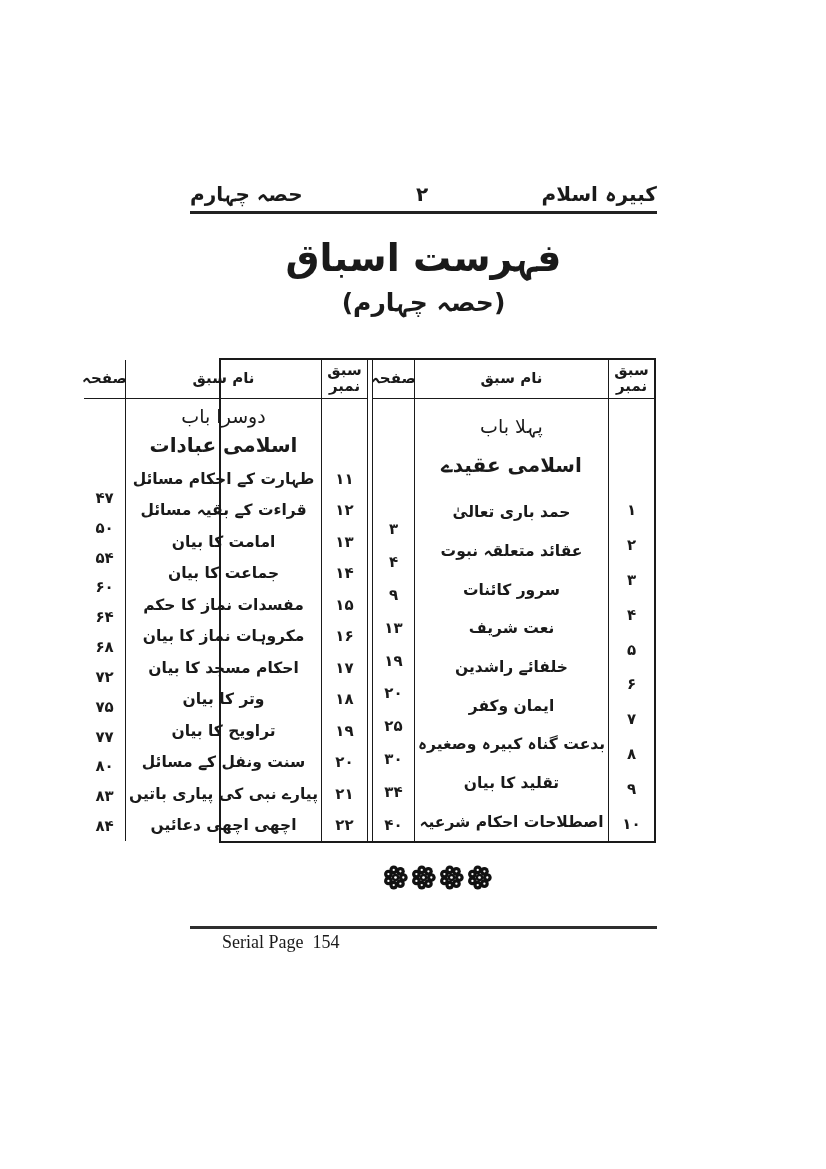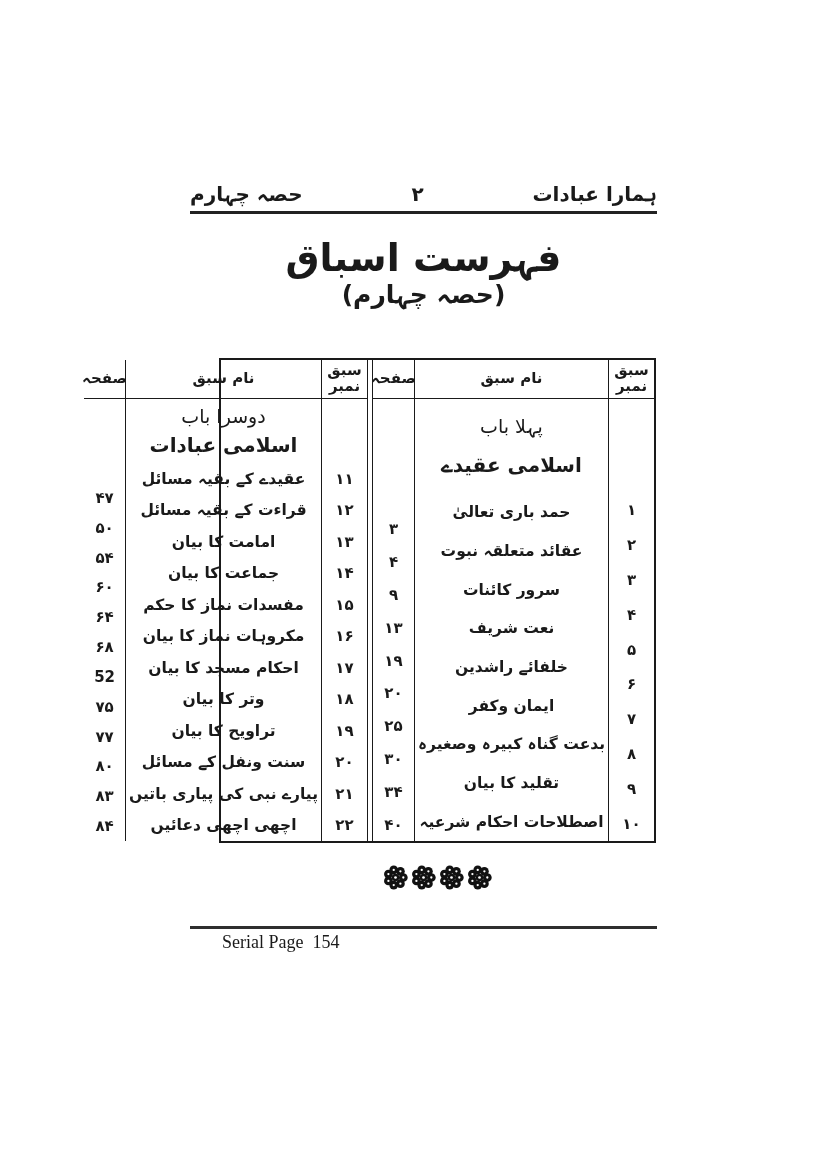--- a/index.html
+++ b/index.html
@@ -15,21 +15,21 @@
     box-sizing:border-box;border-bottom:3px solid #222;
     display:flex;justify-content:space-between;align-items:flex-end;
     direction:rtl;font-weight:bold;font-size:20px;padding-bottom:5px;
   }
   
   .doc-title{
     position:absolute;left:190px;top:236px;width:467px;
     text-align:center;font-size:38px;font-weight:bold;direction:rtl;
   }
   .doc-subtitle{
-    position:absolute;left:190px;top:280px;width:467px;
+    position:absolute;left:190px;top:288px;width:467px;
     text-align:center;font-size:25px;font-weight:bold;direction:rtl;
   }
   
   .toc-table{
     position:absolute;left:219px;top:358px;width:437px;height:485px;
     box-sizing:border-box;border:2px solid #1a1a1a;
     display:flex;direction:rtl;background:#fff;
   }
   .half{display:flex;}
   .half.first{flex:0 0 209px;}
@@ -67,21 +67,21 @@
   .footer-text{
     position:absolute;left:222px;top:932px;
     font-family:"Liberation Serif", serif;font-size:18px;
     color:#1a1a1a;white-space:pre;
   }
 </style>
 </head>
 <body>
 
 <div class="page-header">
-  <span>ہمارا عبادات</span>
+  <span>کبیرہ اسلام</span>
   <span>۲</span>
   <span>حصہ چہارم</span>
 </div>
 
 <div class="doc-title">فہرست اسباق</div>
 <div class="doc-subtitle">(حصہ چہارم)</div>
 
 <div class="toc-table">
 
   <div class="half first">
@@ -158,21 +158,21 @@
           <div class="cell num-cell">۲۲</div>
         </div>
     </div>
     <div class="col col-name">
       <div class="cell th">نام سبق</div>
       <div class="section-gap">
         <div class="chapter">دوسرا باب</div>
         <div class="topic">اسلامی عبادات</div>
       </div>
       <div class="cells">
-          <div class="cell name-cell">عقیدے کے بقیہ مسائل</div>
+          <div class="cell name-cell">طہارت کے احکام مسائل</div>
           <div class="cell name-cell">قراءت کے بقیہ مسائل</div>
           <div class="cell name-cell">امامت کا بیان</div>
           <div class="cell name-cell">جماعت کا بیان</div>
           <div class="cell name-cell">مفسدات نماز کا حکم</div>
           <div class="cell name-cell">مکروہات نماز کا بیان</div>
           <div class="cell name-cell">احکام مسجد کا بیان</div>
           <div class="cell name-cell">وتر کا بیان</div>
           <div class="cell name-cell">تراویح کا بیان</div>
           <div class="cell name-cell">سنت ونفل کے مسائل</div>
           <div class="cell name-cell">پیارے نبی کی پیاری باتیں</div>
@@ -182,21 +182,21 @@
     <div class="col col-page">
       <div class="cell th">صفحہ</div>
       <div class="section-gap"></div>
       <div class="cells">
           <div class="cell num-cell">۴۷</div>
           <div class="cell num-cell">۵۰</div>
           <div class="cell num-cell">۵۴</div>
           <div class="cell num-cell">۶۰</div>
           <div class="cell num-cell">۶۴</div>
           <div class="cell num-cell">۶۸</div>
-          <div class="cell num-cell">52</div>
+          <div class="cell num-cell">۷۲</div>
           <div class="cell num-cell">۷۵</div>
           <div class="cell num-cell">۷۷</div>
           <div class="cell num-cell">۸۰</div>
           <div class="cell num-cell">۸۳</div>
           <div class="cell num-cell">۸۴</div>
         </div>
     </div>
   </div>
 </div>
 

